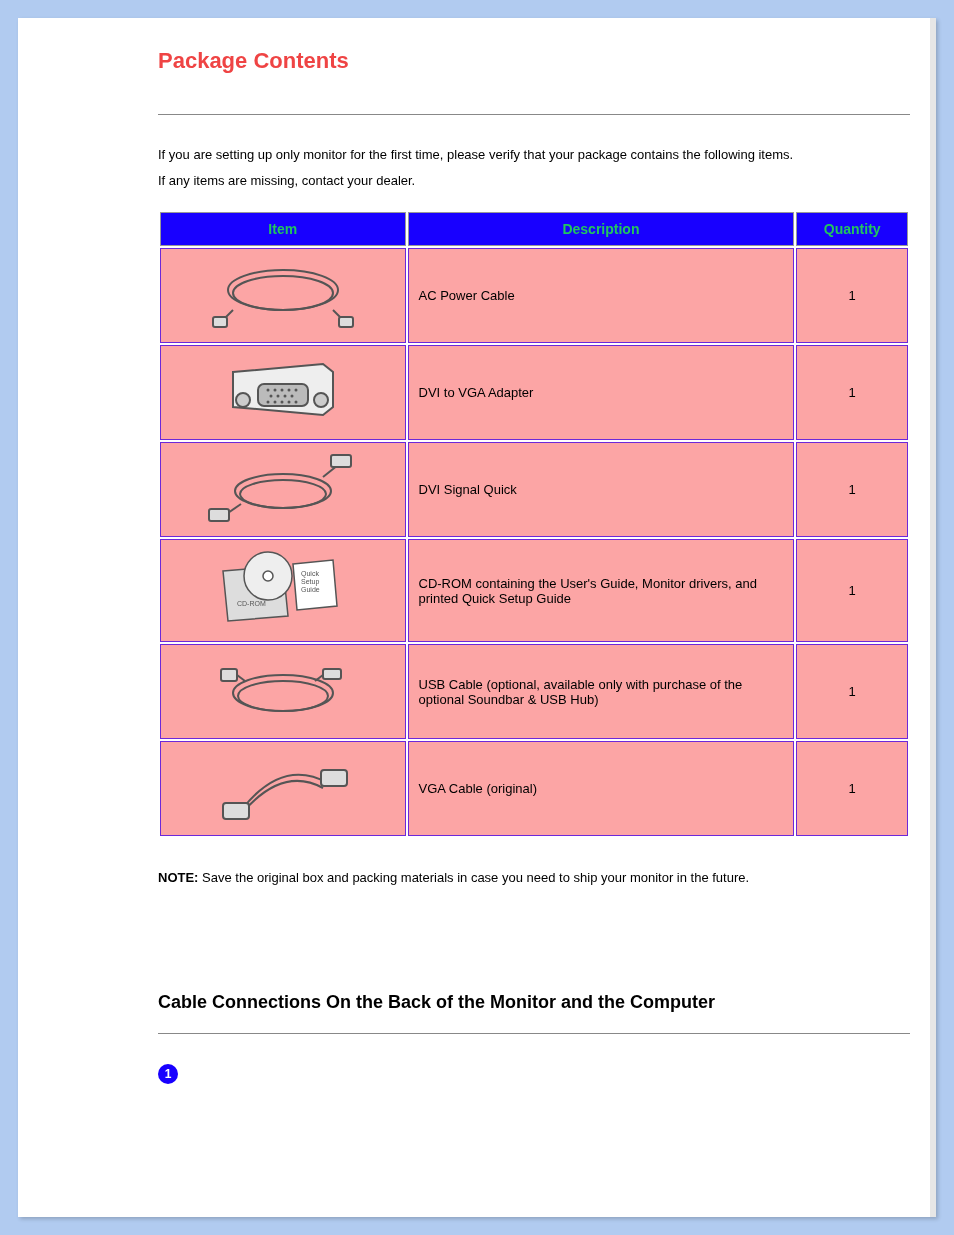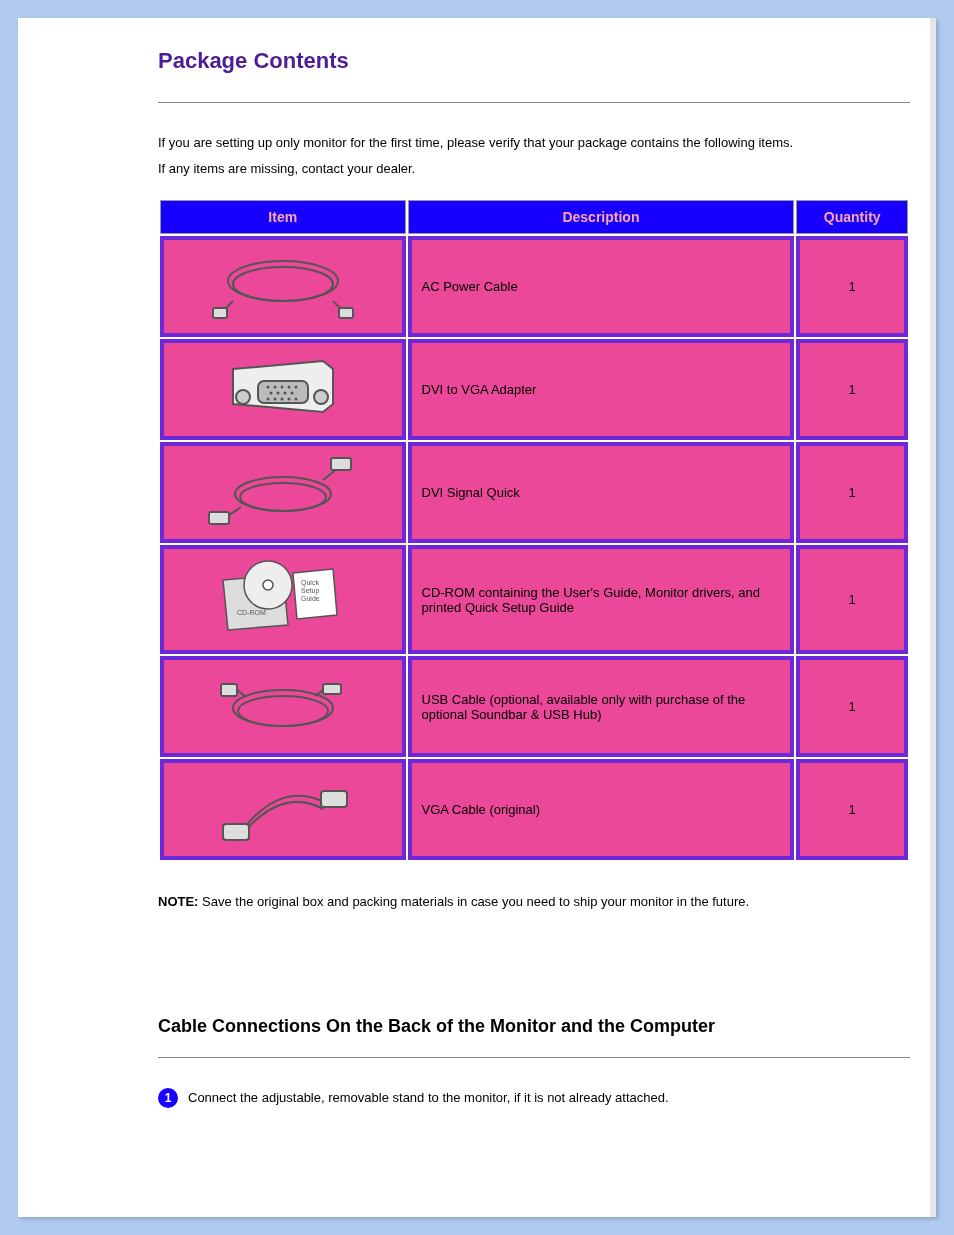--- a/index.html
+++ b/index.html
@@ -30,22 +30,22 @@
     padding: 30px 20px 20px 20px;
   }
   .right-edge {
     width: 6px;
     background: #e6e6e6;
     flex-shrink: 0;
   }
   h2.section-title {
     font-size: 22px;
     font-weight: bold;
-    margin-bottom: 28px;
-    color: #4c1d95;
+    margin-bottom: 40px;
+    color: #ef4444;
   }
   hr.rule {
     border: none;
     border-top: 1px solid #888;
     margin-bottom: 30px;
   }
   p.intro {
     font-size: 13px;
     line-height: 1.5;
     margin-bottom: 6px;
@@ -56,36 +56,36 @@
     margin-bottom: 20px;
   }
   table.parts {
     width: 100%;
     border-collapse: separate;
     border-spacing: 2px;
     margin-bottom: 30px;
   }
   table.parts th {
     background: #1800ff;
-    color: #fca5a5;
+    color: #22c55e;
     font-size: 14px;
     font-weight: bold;
     padding: 8px 10px;
     text-align: center;
     border: 1px solid #999;
   }
   table.parts th.col-item { width: 33%; }
   table.parts th.col-desc { width: 52%; }
   table.parts th.col-qty  { width: 15%; }
   table.parts td {
-    border: 4px solid #6d28d9;
+    border: 1px solid #6d28d9;
     padding: 8px 10px;
     vertical-align: middle;
     font-size: 13px;
-    background: #ec4899;
+    background: #fca5a5;
   }
   table.parts td.img-cell {
     text-align: center;
     padding: 6px;
   }
   table.parts td.qty-cell {
     text-align: center;
   }
   .item-svg {
     width: 160px;
@@ -276,19 +276,18 @@
         <strong>NOTE:</strong><span> Save the original box and packing materials in case you need to ship your monitor in the future.</span>
       </p>
 
       <p class="spacer"></p>
 
       <h3 class="setup-title">Cable Connections On the Back of the Monitor and the Computer</h3>
       <hr class="rule">
 
       <div class="step-line">
         <span class="step-num">1</span>
-        <span>Connect the adjustable, removable stand to the monitor, if it is not already attached.</span>
       </div>
 
     </div>
     <div class="right-edge"></div>
   </div>
 </div>
 
 </body></html>

